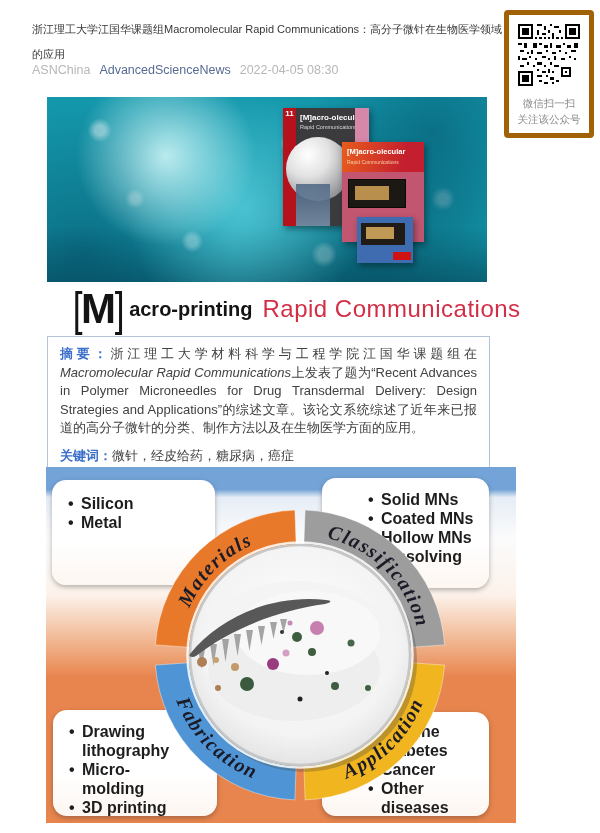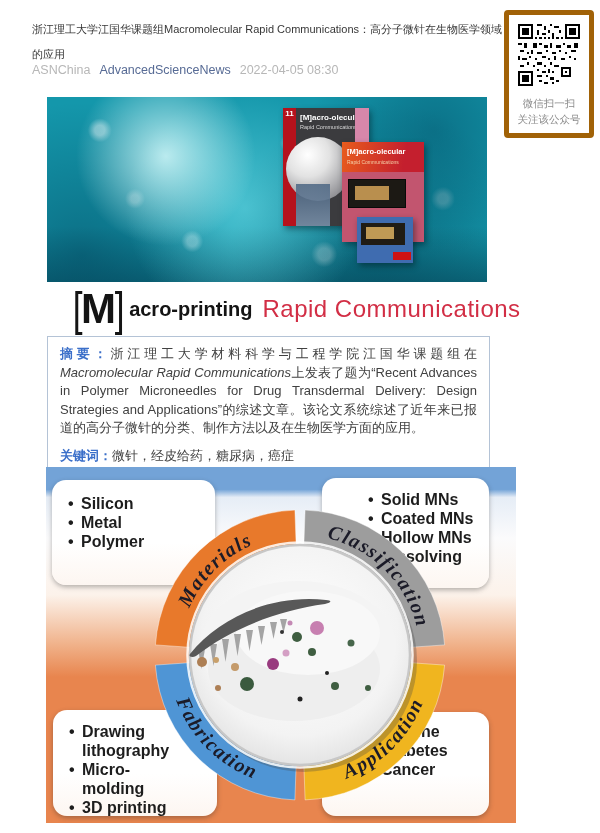--- a/index.html
+++ b/index.html
@@ -261,21 +261,20 @@
     <p class="abs"><span class="lbl">摘要：</span><span>浙江理工大学材料科学与工程学院江国华课题组在</span><em>Macromolecular Rapid Communications</em><span>上发表了题为“Recent Advances in Polymer Microneedles for Drug Transdermal Delivery: Design Strategies and Applications”的综述文章。该论文系统综述了近年来已报道的高分子微针的分类、制作方法以及在生物医学方面的应用。</span></p>
     <p class="kw"><span class="lbl">关键词：</span><span>微针，经皮给药，糖尿病，癌症</span></p>
   </div>
 
   <div class="figure">
 
     <div class="fbox fbox-tl">
       <ul>
         <li>Silicon</li>
         <li>Metal</li>
-        <li>Polymer</li>
       </ul>
     </div>
     <div class="fbox fbox-tr">
       <ul>
         <li>Solid MNs</li>
         <li>Coated MNs</li>
         <li>Hollow MNs</li>
         <li>Dissolving MNs</li>
       </ul>
     </div>
@@ -284,20 +283,21 @@
         <li>Drawing lithography</li>
         <li>Micro-molding</li>
         <li>3D printing</li>
       </ul>
     </div>
     <div class="fbox fbox-br">
       <ul>
         <li>vaccine</li>
         <li>Diabetes</li>
         <li>Cancer</li>
+        <li>Other diseases</li>
       </ul>
     </div>
 
     <svg class="ring" viewBox="0 0 470 356">
       <defs>
         <path id="tpMat" d="M 134.1,183.8 A 120,120 0 0 1 249.8,68.1"></path>
         <path id="tpCla" d="M 258.2,68.1 A 120,120 0 0 1 373.9,183.8"></path>
         <path id="tpFab" d="M 122.1,192.6 A 132,132 0 0 0 249.4,319.9"></path>
         <path id="tpApp" d="M 258.6,319.9 A 132,132 0 0 0 385.9,192.6"></path>
         <radialGradient id="innerG" cx="50%" cy="42%" r="62%">

